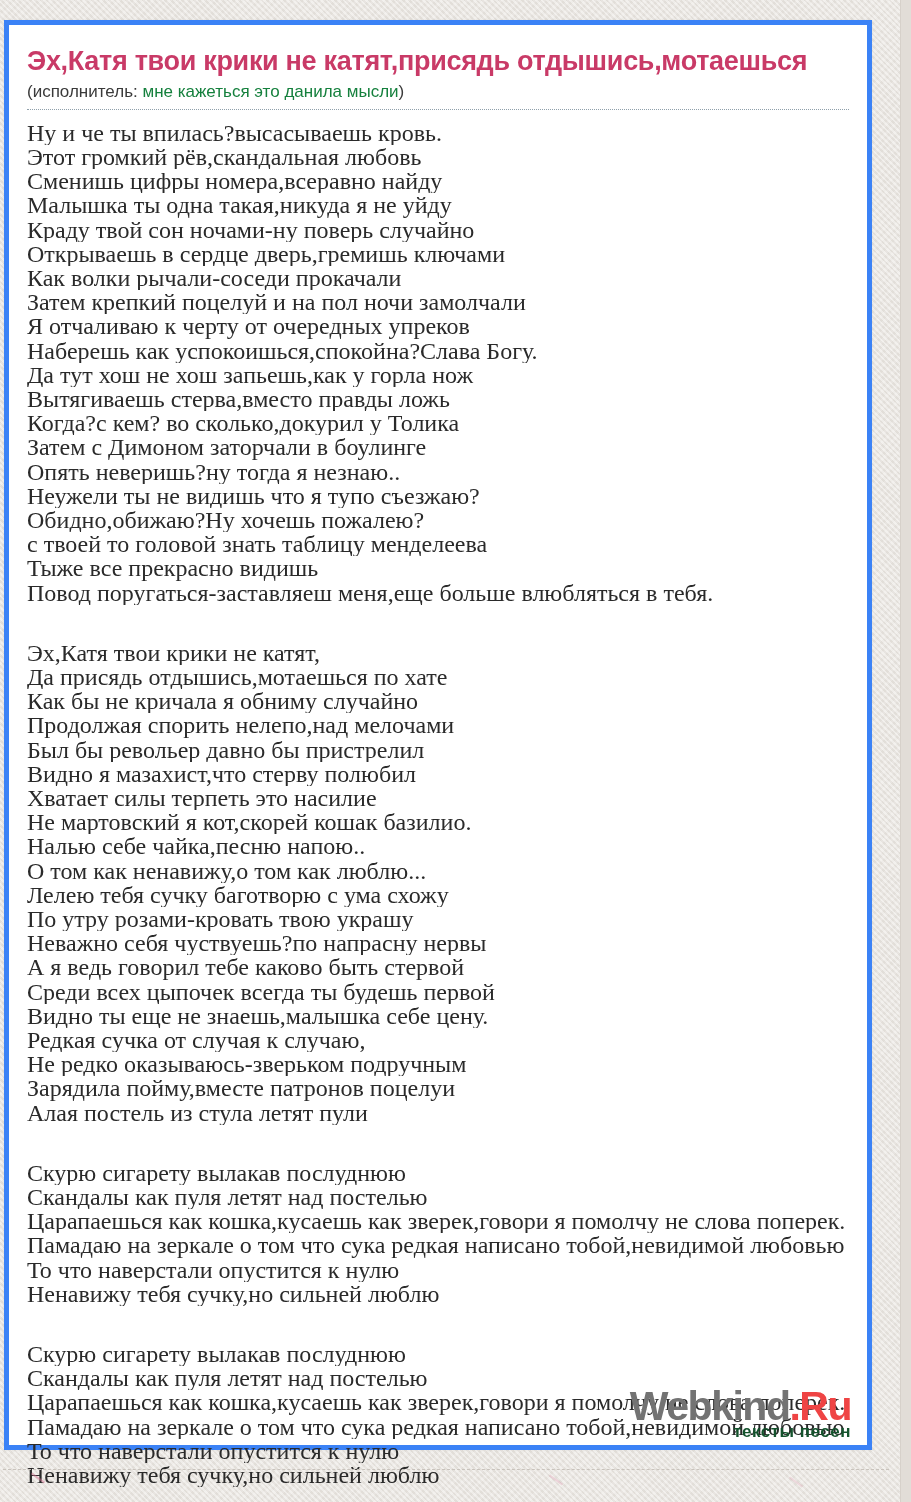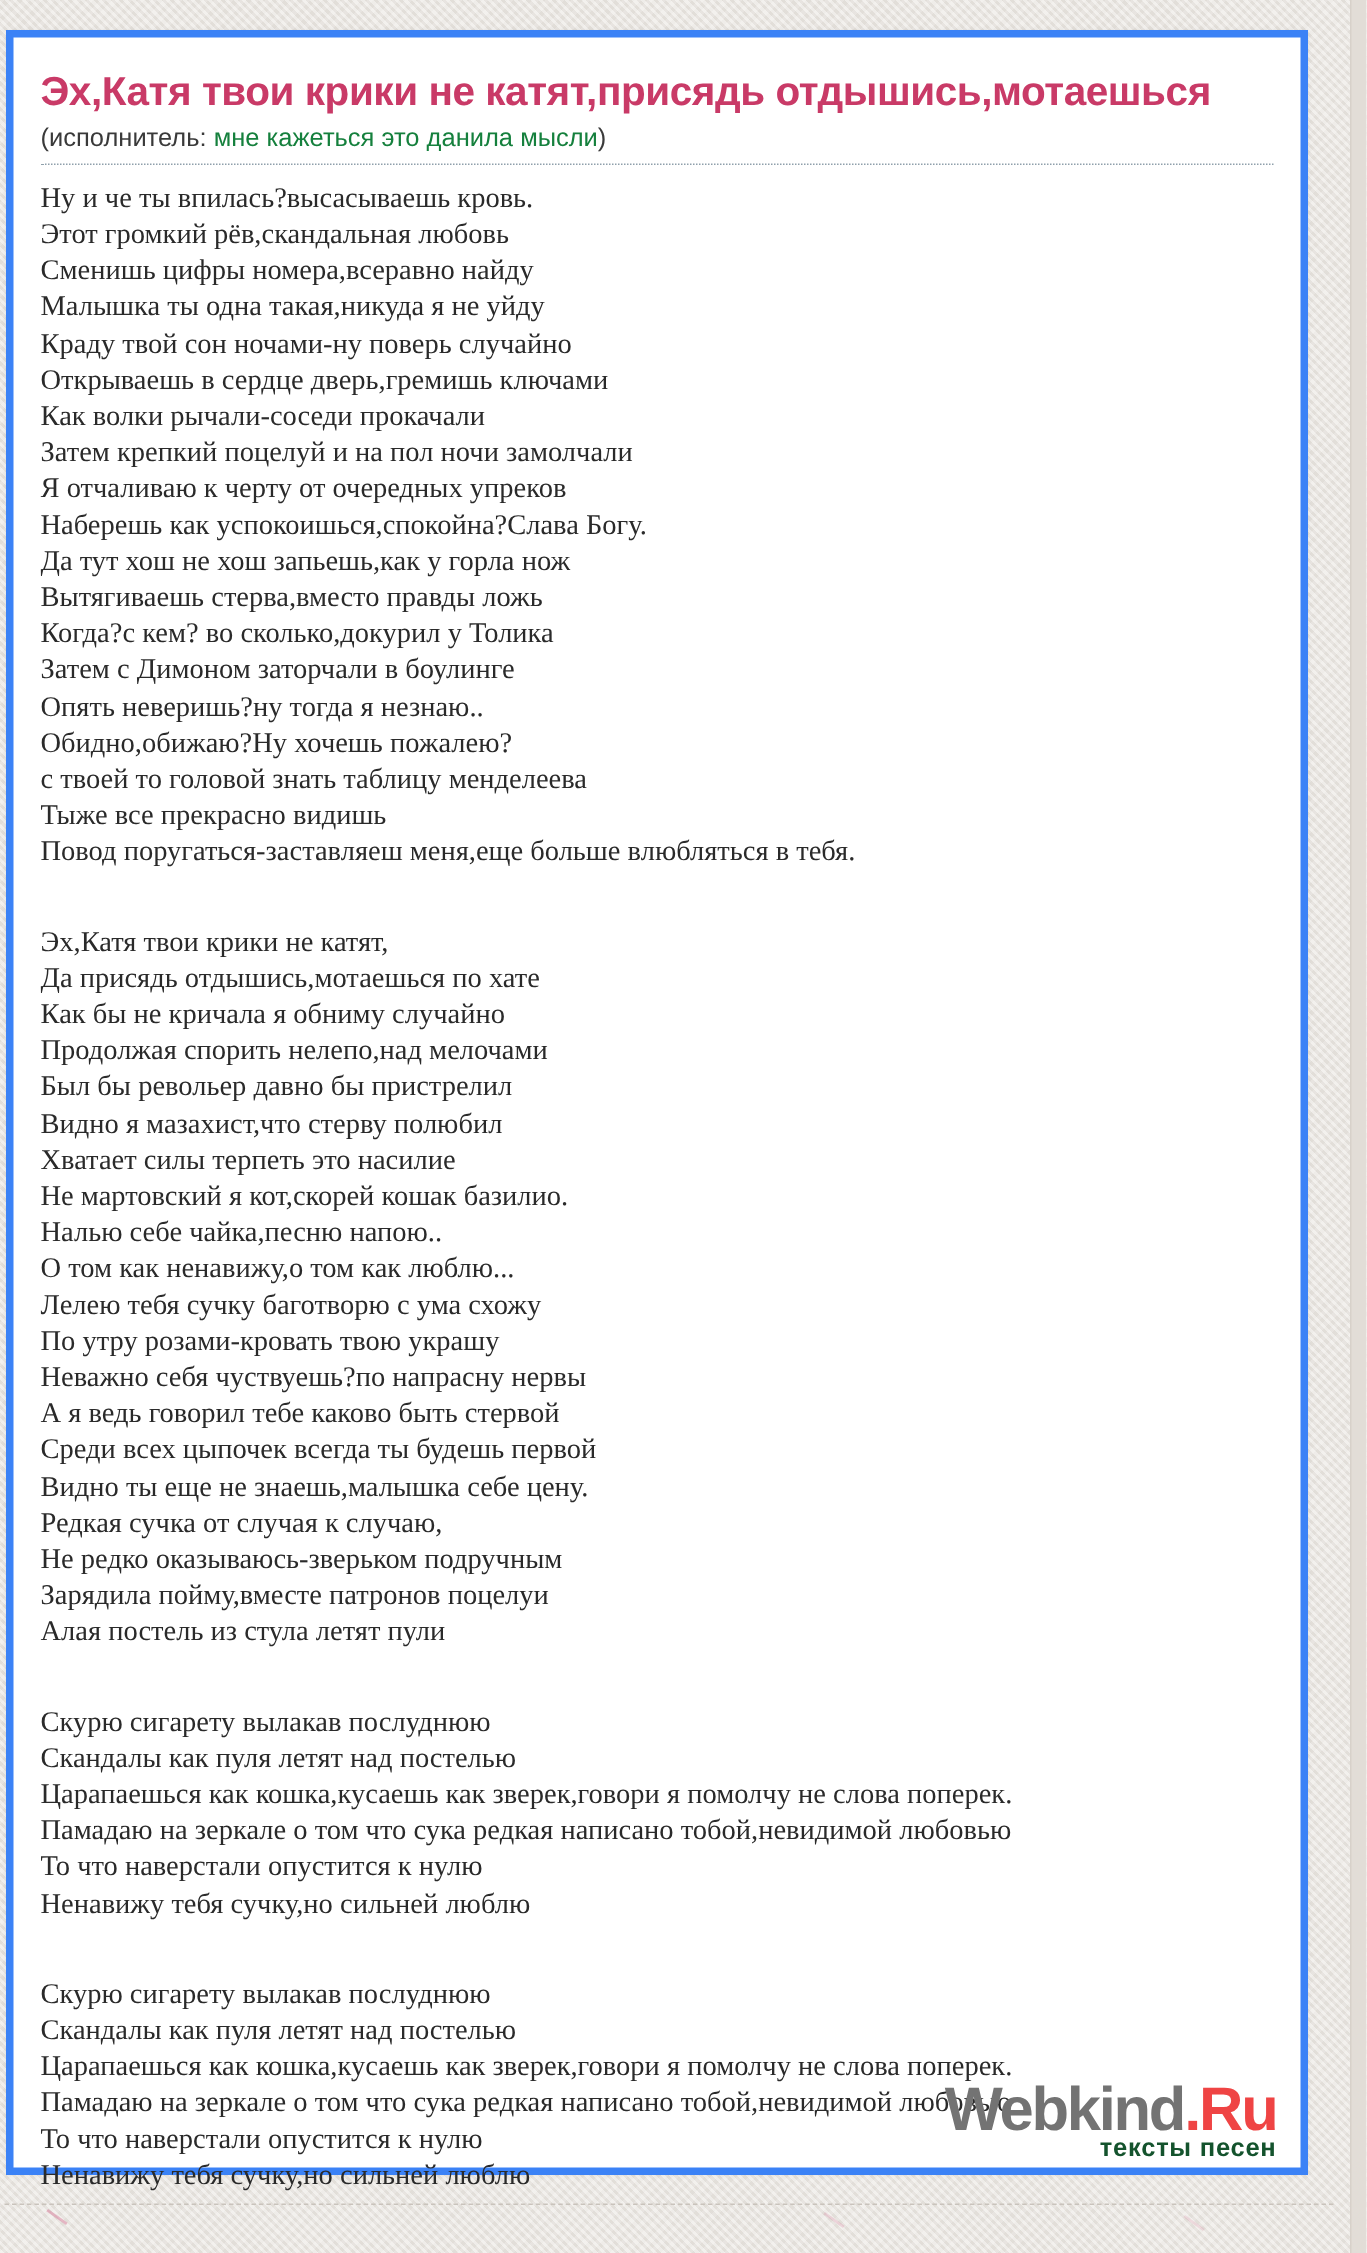--- a/index.html
+++ b/index.html
@@ -43,21 +43,21 @@
     border-bottom: 1px dotted #8fa0ab;
   }
   .artist-link {
     color: #15803d;
     text-decoration: none;
     cursor: pointer;
   }
   .lyrics {
     margin-top: 11px;
     font-family: "Liberation Serif", "DejaVu Serif", serif;
-    font-size: 19px;
+    font-size: 24px;
     line-height: 24.2px;
     color: #2a2a2a;
   }
   .verse + .verse { margin-top: 36px; }
   .line { white-space: nowrap; overflow: hidden; }
   .webkind-logo {
     position: absolute;
     right: 16px; bottom: 5px;
     text-align: right;
     line-height: 1;
@@ -112,20 +112,21 @@
         <div class="line">Открываешь в сердце дверь,гремишь ключами</div>
         <div class="line">Как волки рычали-соседи прокачали</div>
         <div class="line">Затем крепкий поцелуй и на пол ночи замолчали</div>
         <div class="line">Я отчаливаю к черту от очередных упреков</div>
         <div class="line">Наберешь как успокоишься,спокойна?Слава Богу.</div>
         <div class="line">Да тут хош не хош запьешь,как у горла нож</div>
         <div class="line">Вытягиваешь стерва,вместо правды ложь</div>
         <div class="line">Когда?с кем? во сколько,докурил у Толика</div>
         <div class="line">Затем с Димоном заторчали в боулинге</div>
         <div class="line">Опять неверишь?ну тогда я незнаю..</div>
+        <div class="line">Неужели ты не видишь что я тупо съезжаю?</div>
         <div class="line">Обидно,обижаю?Ну хочешь пожалею?</div>
         <div class="line">с твоей то головой знать таблицу менделеева</div>
         <div class="line">Тыже все прекрасно видишь</div>
         <div class="line">Повод поругаться-заставляеш меня,еще больше влюбляться в тебя.</div>
       </div>
       <div class="verse">
         <div class="line">Эх,Катя твои крики не катят,</div>
         <div class="line">Да присядь отдышись,мотаешься по хате</div>
         <div class="line">Как бы не кричала я обниму случайно</div>
         <div class="line">Продолжая спорить нелепо,над мелочами</div>

